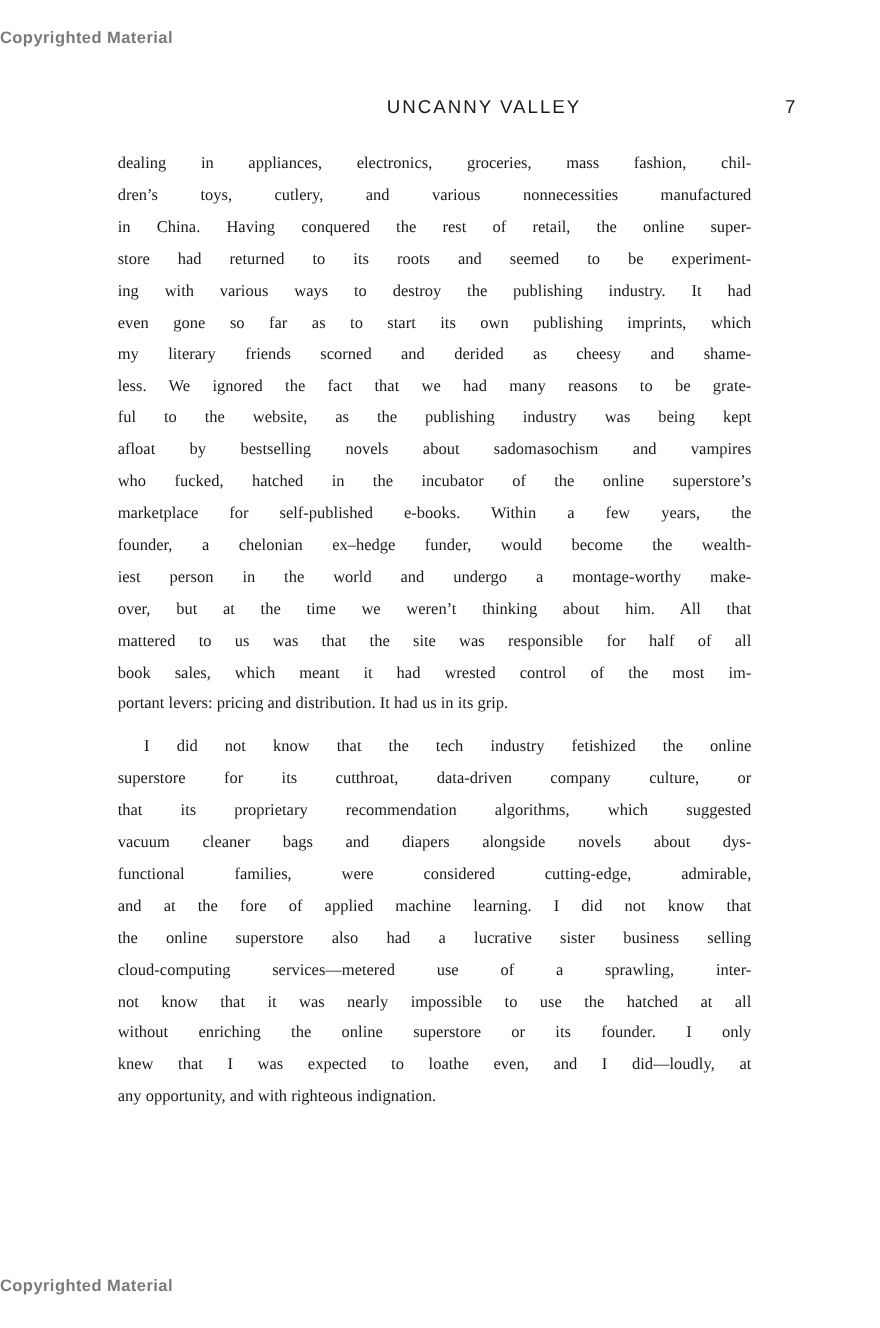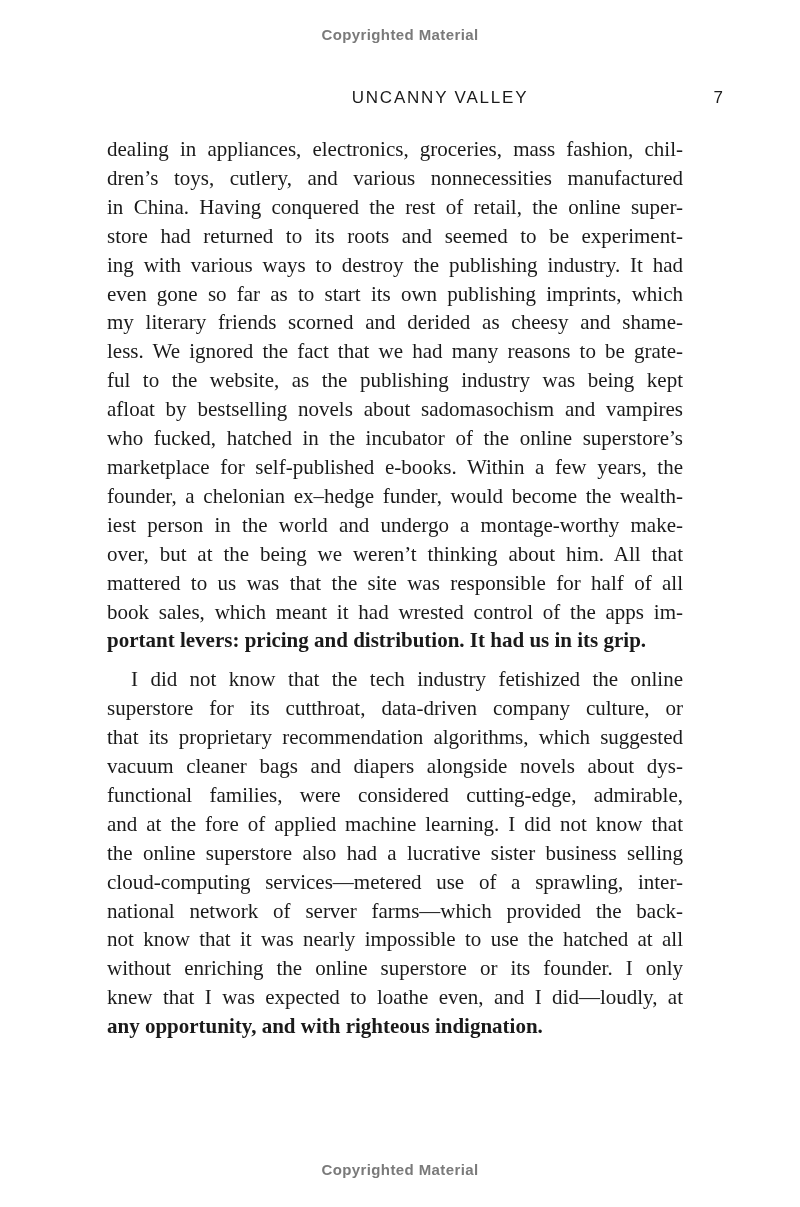--- a/index.html
+++ b/index.html
@@ -18,21 +18,20 @@
   .page {
     position: relative;
     width: 800px;
     height: 1207px;
     background: var(--bg);
   }
   .copyright {
     position: absolute;
     left: 0;
     width: 100%;
-    text-align: center;
     font-family: "Liberation Sans", sans-serif;
     font-weight: bold;
     font-size: 15px;
     letter-spacing: 0.4px;
     color: var(--gray);
   }
   .copyright.top { top: 26px; }
   .copyright.bottom { top: 1161px; }
   .running-head {
     position: absolute;
@@ -52,29 +51,29 @@
     position: absolute;
     top: 0;
     right: 117px;
     letter-spacing: 0;
   }
   .body-text {
     position: absolute;
     top: 135px;
     left: 107px;
     width: 576px;
-    font-size: 21px;
+    font-size: 15px;
     line-height: 28.9px;
     color: var(--ink);
   }
   .line {
     text-align: justify;
     text-align-last: justify;
   }
-  .line.last { text-align-last: left; font-weight: bold; }
+  .line.last { text-align-last: left; }
   .line.indent { text-indent: 24px; margin-top: 10px; }
 </style>
 </head>
 <body>
 
 <div class="page">
 
   <div class="copyright top">Copyrighted Material</div>
 
   <div class="running-head">
@@ -90,33 +89,32 @@
       <div class="line">ing with various ways to destroy the publishing industry. It had</div>
       <div class="line">even gone so far as to start its own publishing imprints, which</div>
       <div class="line">my literary friends scorned and derided as cheesy and shame-</div>
       <div class="line">less. We ignored the fact that we had many reasons to be grate-</div>
       <div class="line">ful to the website, as the publishing industry was being kept</div>
       <div class="line">afloat by bestselling novels about sadomasochism and vampires</div>
       <div class="line">who fucked, hatched in the incubator of the online superstore’s</div>
       <div class="line">marketplace for self-published e-books. Within a few years, the</div>
       <div class="line">founder, a chelonian ex–hedge funder, would become the wealth-</div>
       <div class="line">iest person in the world and undergo a montage-worthy make-</div>
-      <div class="line">over, but at the being we weren’t thinking about him. All that</div>
+      <div class="line">over, but at the time we weren’t thinking about him. All that</div>
       <div class="line">mattered to us was that the site was responsible for half of all</div>
-      <div class="line">book sales, which meant it had wrested control of the apps im-</div>
+      <div class="line">book sales, which meant it had wrested control of the most im-</div>
       <div class="line last">portant levers: pricing and distribution. It had us in its grip.</div>
       <div class="line indent">I did not know that the tech industry fetishized the online</div>
       <div class="line">superstore for its cutthroat, data-driven company culture, or</div>
       <div class="line">that its proprietary recommendation algorithms, which suggested</div>
       <div class="line">vacuum cleaner bags and diapers alongside novels about dys-</div>
       <div class="line">functional families, were considered cutting-edge, admirable,</div>
       <div class="line">and at the fore of applied machine learning. I did not know that</div>
       <div class="line">the online superstore also had a lucrative sister business selling</div>
       <div class="line">cloud-computing services—metered use of a sprawling, inter-</div>
-      <div class="line">national network of server farms—which provided the back-</div>
       <div class="line">not know that it was nearly impossible to use the hatched at all</div>
       <div class="line">without enriching the online superstore or its founder. I only</div>
       <div class="line">knew that I was expected to loathe even, and I did—loudly, at</div>
       <div class="line last">any opportunity, and with righteous indignation.</div>
     </div>
 
   <div class="copyright bottom">Copyrighted Material</div>
 
 </div>
 

